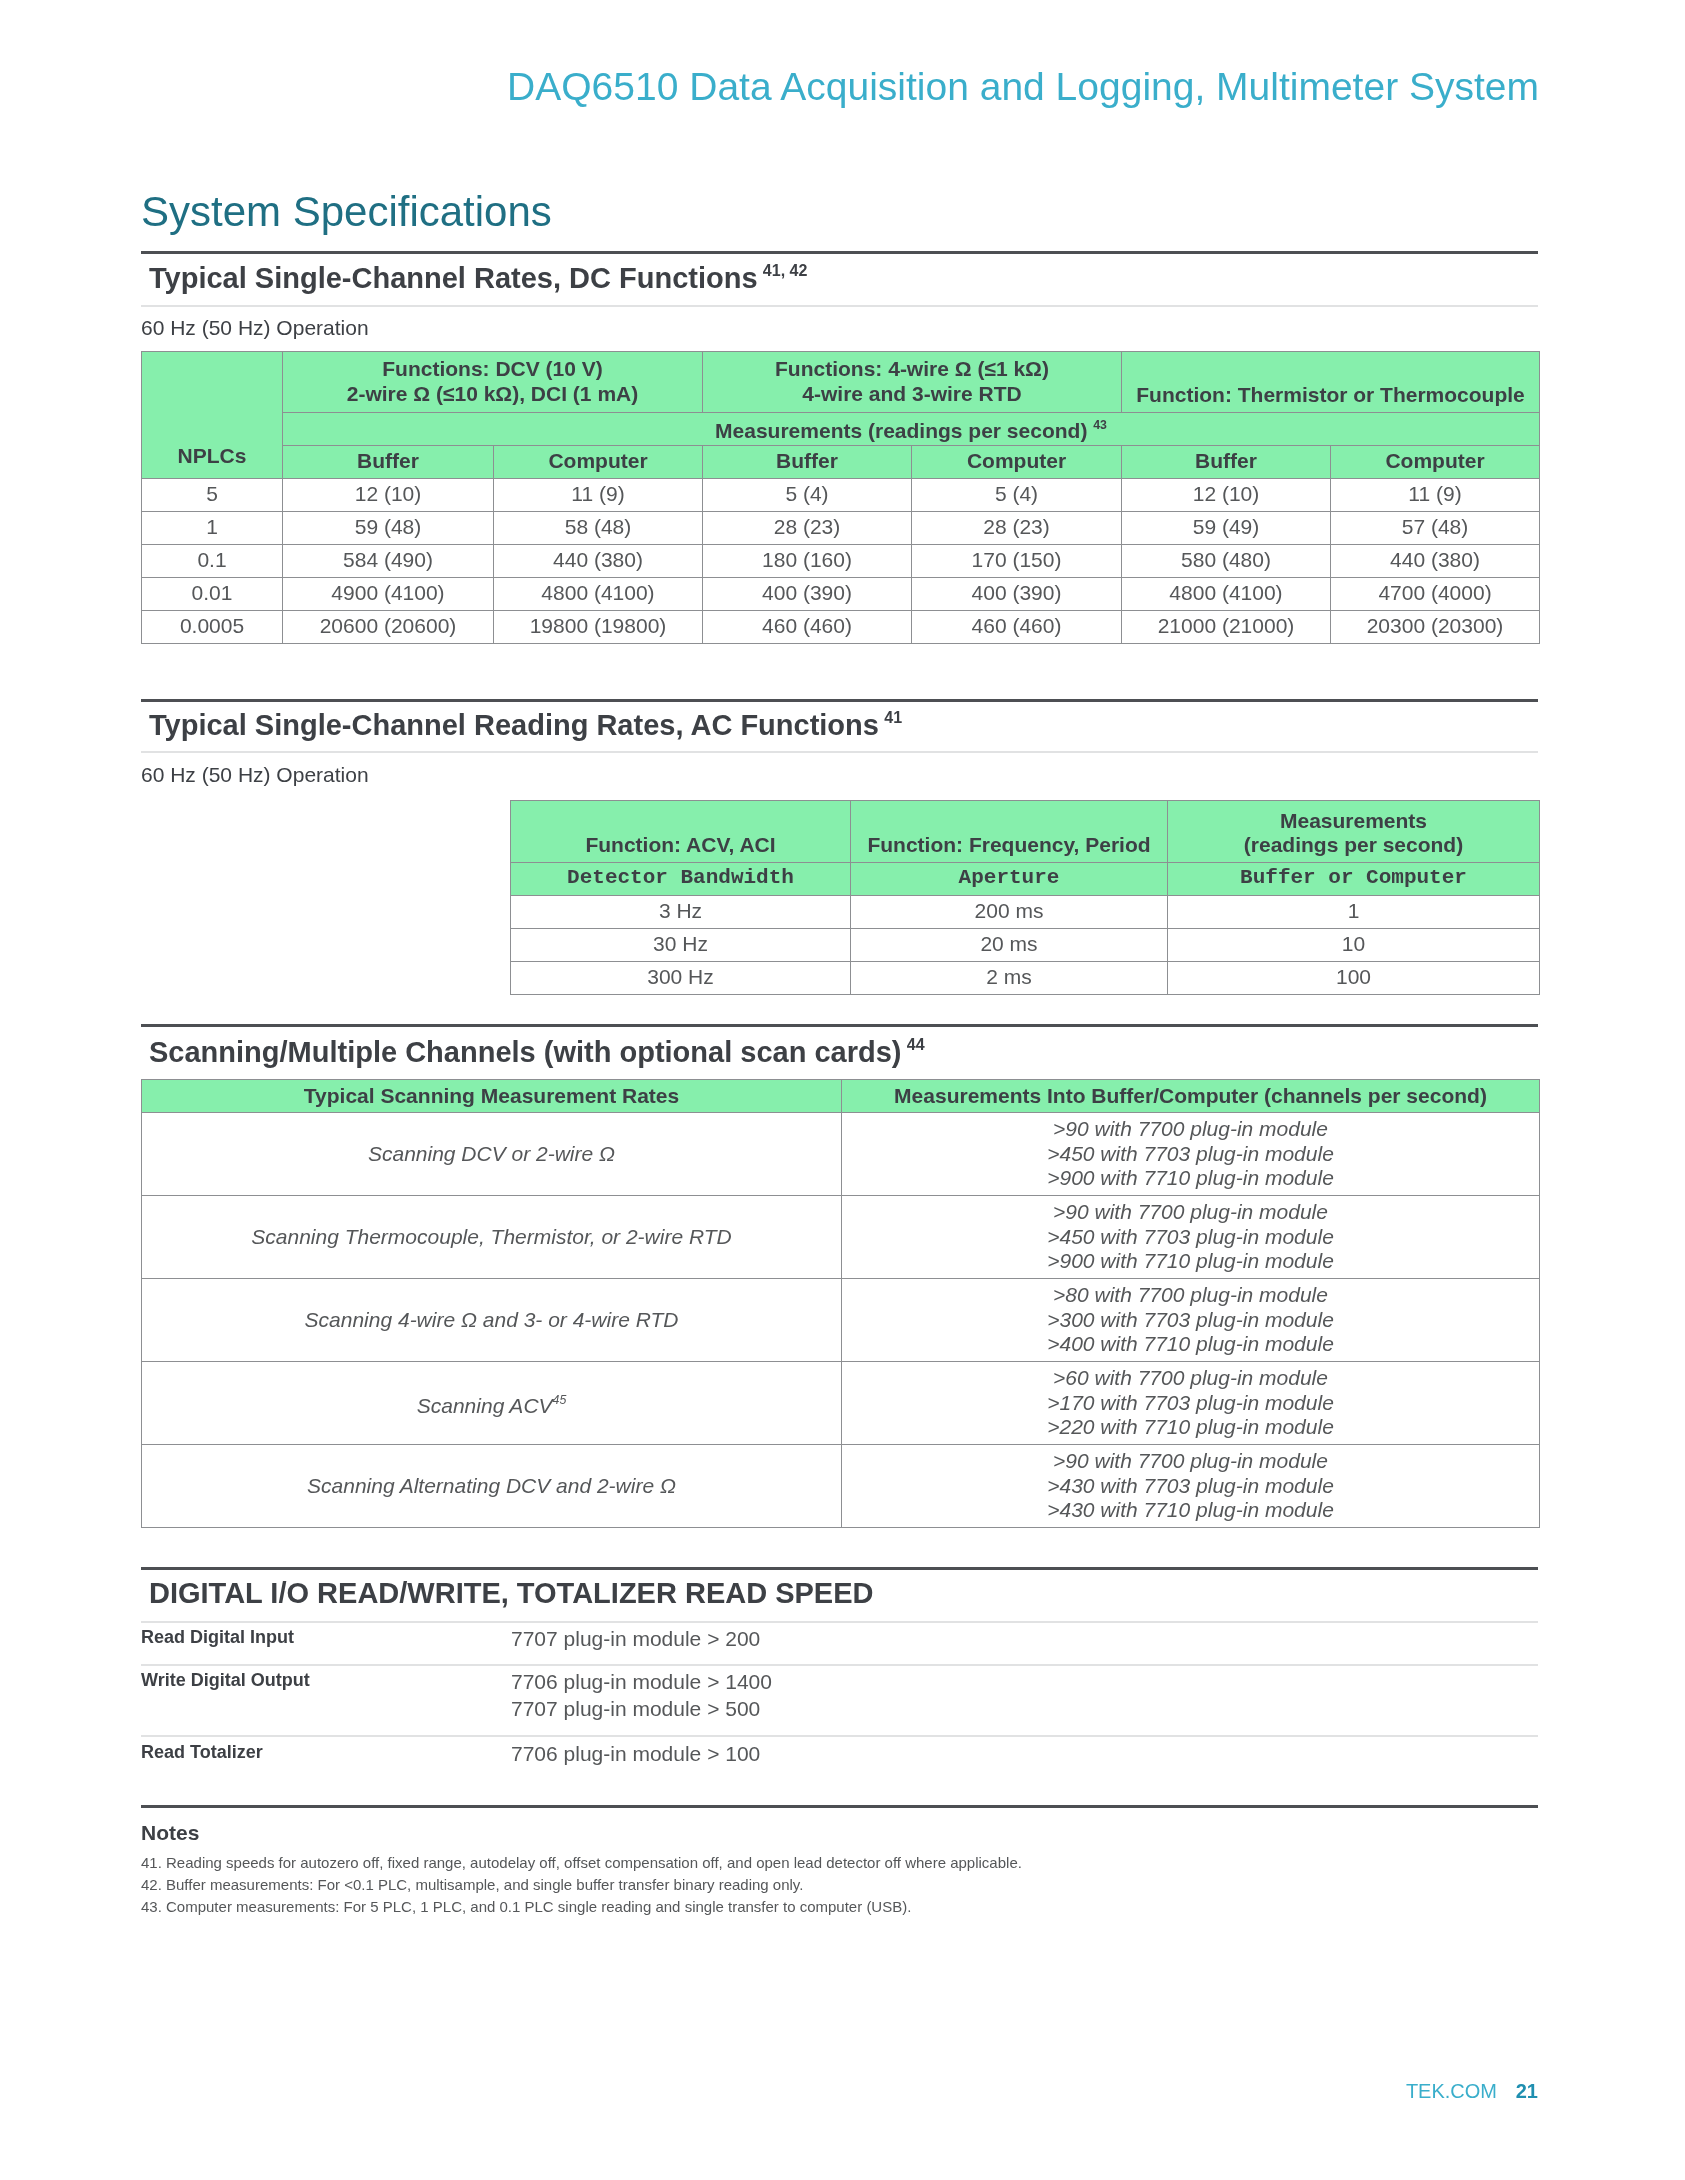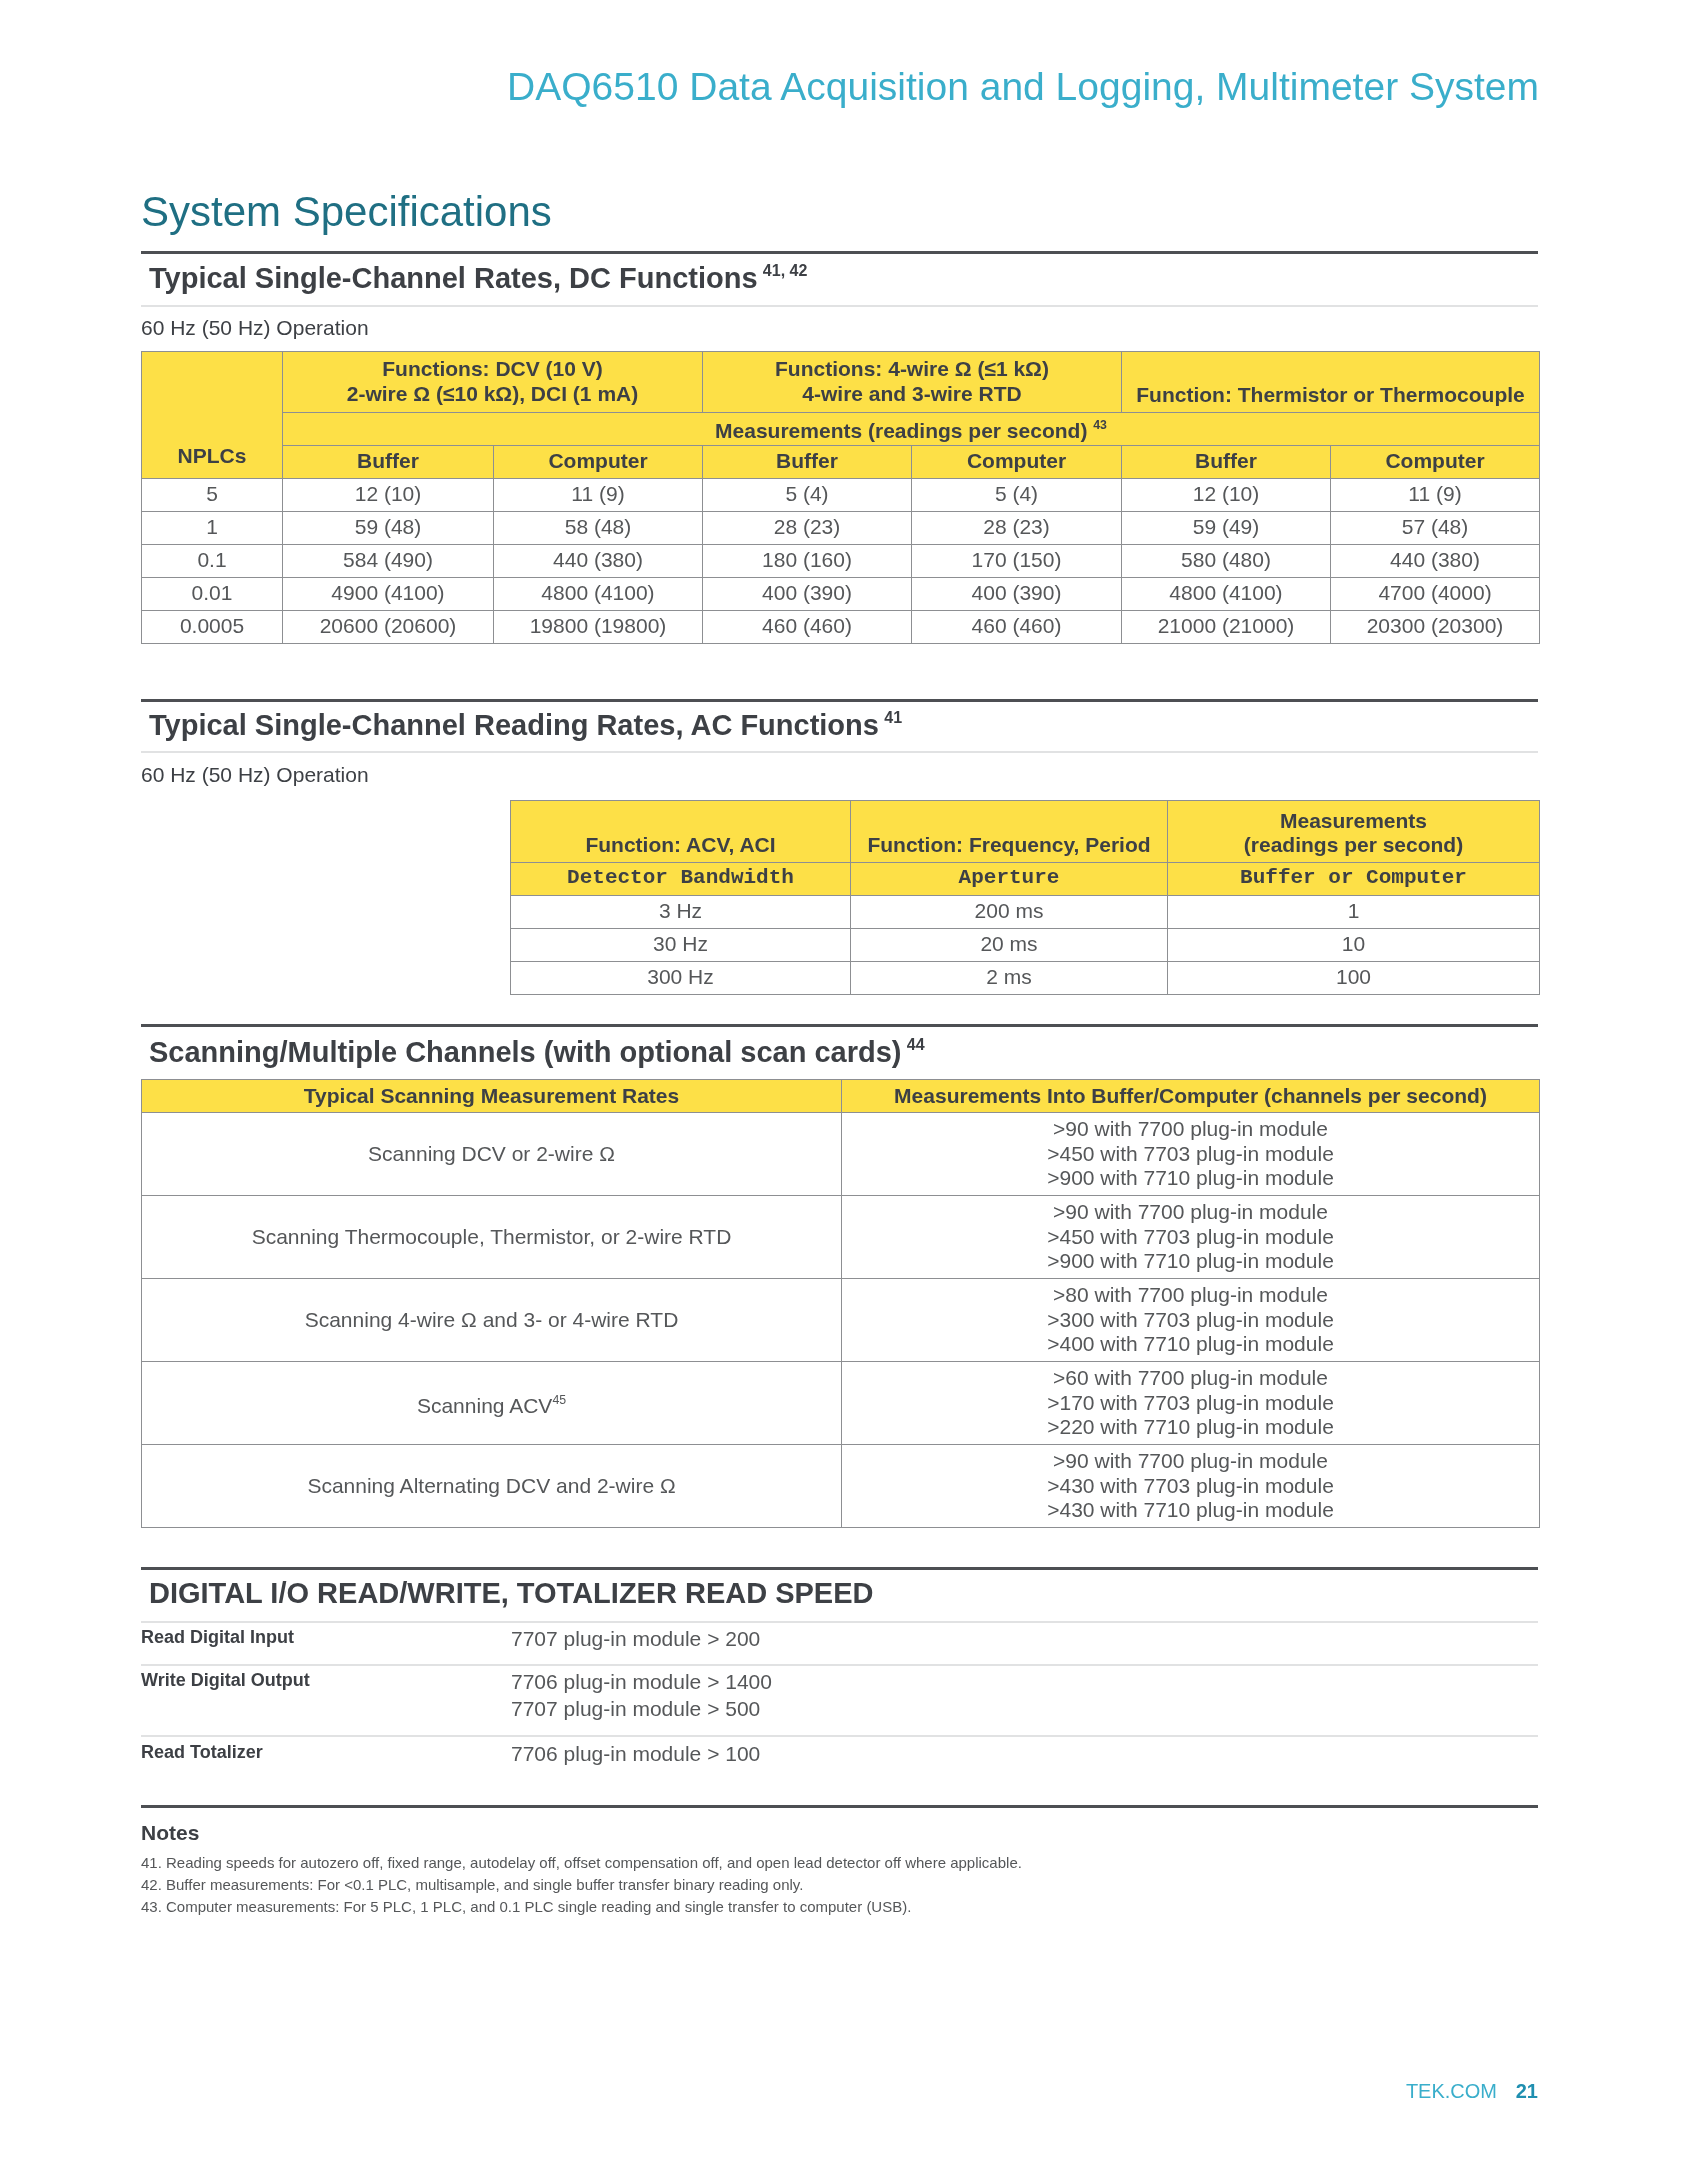--- a/index.html
+++ b/index.html
@@ -20,41 +20,41 @@
   .section-title {
     position: absolute; left: 141px; font-size: 29px; font-weight: bold; color: #3d4045; white-space: nowrap; margin-left: 8px;
   }
   .section-title sup { font-size: 16px; vertical-align: 12.3px; margin-left: 5.3px; }
   .subhead { position: absolute; left: 141px; font-size: 21px; color: #3d4045; white-space: nowrap; }
 
   table.spec { position: absolute; border-collapse: collapse; table-layout: fixed; }
   table.spec th, table.spec td {
     border: 1.8px solid #8d8f92; text-align: center; padding: 0 3.5px; font-size: 21px; line-height: 24.6px;
   }
-  table.spec th { background: #fde047; color: #3d4045; font-weight: bold; }
+  table.spec th { background: #86efac; color: #3d4045; font-weight: bold; }
   table.spec td { color: #555759; font-weight: normal; }
   table.spec th sup, table.spec td sup { font-size: 12.3px; vertical-align: 8.8px; }
 
   
   #dc-table { left: 141px; top: 351px; width: 1397px; }
   #dc-table tr.h1 th { height: 56px; }
   #dc-table tr.h2 th { height: 32px; }
   #dc-table tr.h3 th { height: 32px; }
   #dc-table td { height: 32px; }
 
   
   #ac-table { left: 510px; top: 800px; width: 1029px; }
   #ac-table tr.h1 th { height: 57px; vertical-align: bottom; padding-bottom: 3.5px; }
   #ac-table tr.h2 th { height: 32px; font-family: Liberation Mono, monospace; }
   #ac-table td { height: 32px; }
 
   
   #scan-table { left: 141px; top: 1079px; width: 1397px; }
   #scan-table th { height: 32px; }
-  #scan-table td { height: 82px; }
+  #scan-table td { height: 82px; font-style: italic; }
   #scan-table td.rate div { line-height: 24.6px; }
 
   .dio-row { position: absolute; left: 141px; width: 1397px; }
   .dio-label { position: absolute; left: 0; font-size: 18px; font-weight: bold; color: #3d4045; white-space: nowrap; }
   .dio-values { position: absolute; left: 370px; font-size: 21px; color: #555759; }
   .dio-values div { line-height: 27px; white-space: nowrap; }
 
   .notes-title { position: absolute; left: 141px; top: 1821px; font-size: 21px; font-weight: bold; color: #3d4045; }
   .notes-list { position: absolute; left: 141px; top: 1852px; font-size: 15px; color: #555759; }
   .notes-list div { line-height: 22px; white-space: nowrap; }

